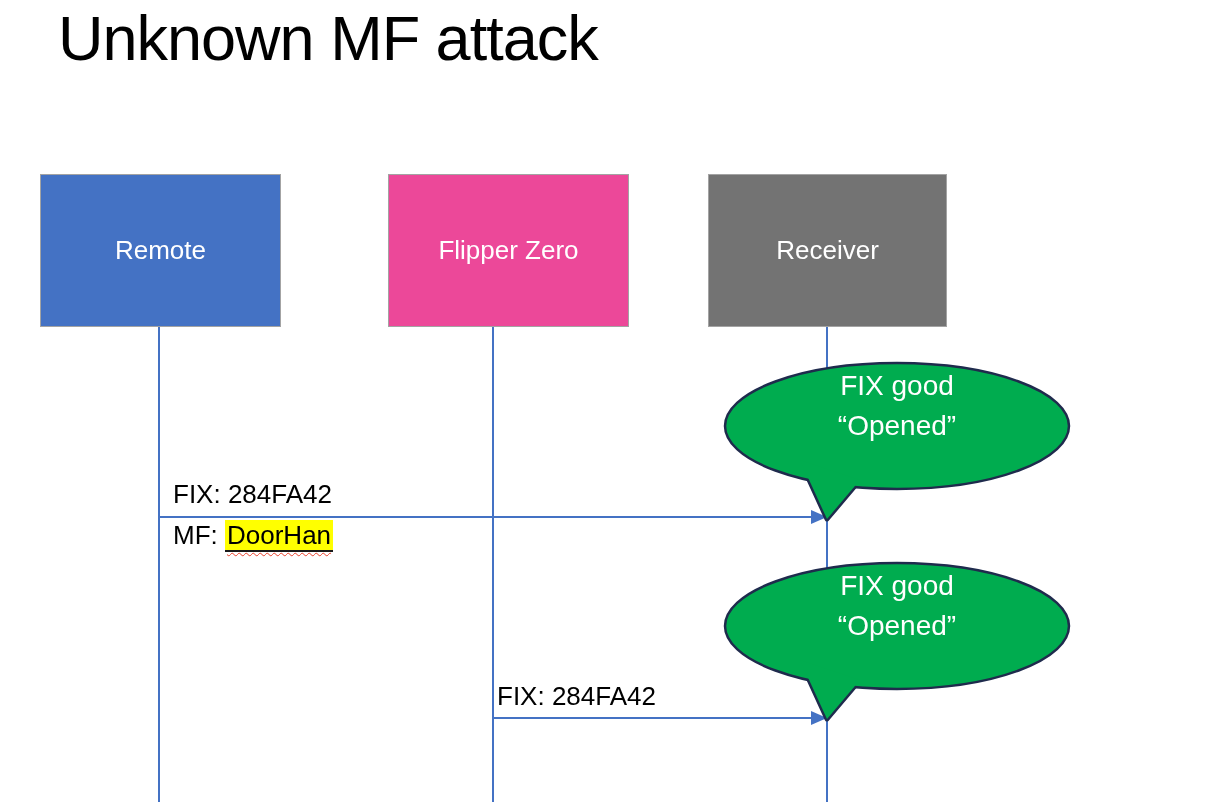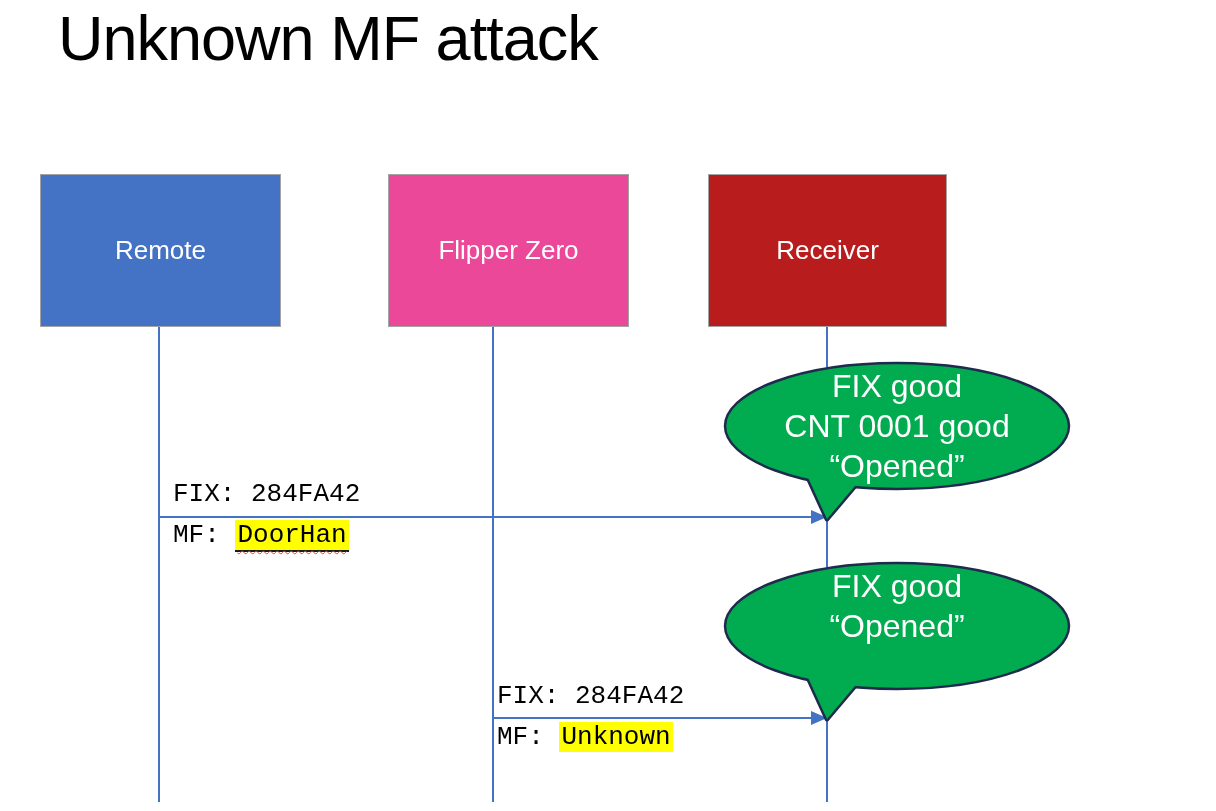--- a/index.html
+++ b/index.html
@@ -34,21 +34,21 @@
     border: 1px solid #a3a3a3;
     display: flex;
     align-items: center;
     justify-content: center;
     color: #ffffff;
     font-size: 26px;
     z-index: 4;
   }
   .actor-remote   { left: 40px;  width: 241px; background: #4472c4; }
   .actor-flipper  { left: 388px; width: 241px; background: #ec4899; }
-  .actor-receiver { left: 708px; width: 239px; background: #b91c1c; }
+  .actor-receiver { left: 708px; width: 239px; background: #737373; }
 
   
   .lifeline {
     position: absolute;
     top: 327px;
     bottom: 0;
     width: 2px;
     background: #4472c4;
     z-index: 1;
   }
@@ -77,21 +77,20 @@
   .arrow2-head { left: 811px; top: 711px; }
 
   
   .msg {
     position: absolute;
     font-size: 26px;
     line-height: 41px;
     color: #000000;
     z-index: 3;
     white-space: nowrap;
-    font-family: Liberation Mono, monospace;
   }
   .msg1 { left: 173px; top: 474px; }
   .msg2 { left: 497px; top: 676px; }
 
   .hl { background: #ffff00; padding: 0 2px; }
   .u  { border-bottom: 2px solid #1a1a1a; }
   .sq {
     text-decoration-line: underline;
     text-decoration-style: wavy;
     text-decoration-color: #e8402a;
@@ -111,21 +110,21 @@
   .callout2-svg { top: 550px; }
 
   .callout-text {
     position: absolute;
     left: 725px;
     width: 344px;
     display: flex;
     flex-direction: column;
     align-items: center;
     color: #ffffff;
-    font-size: 32px;
+    font-size: 28px;
     line-height: 40px;
     text-align: center;
     z-index: 6;
   }
   .callout1-text { top: 366px; }
   .callout2-text { top: 566px; }
 </style>
 </head>
 <body>
 
@@ -151,31 +150,29 @@
   <div class="arrow-head arrow1-head"></div>
   <div class="msg msg1">
     <div><span>FIX: </span><span>284FA42</span></div>
     <div><span>MF: </span><span class="hl u sq">DoorHan</span></div>
   </div>
 
   <div class="arrow-line arrow2-line"></div>
   <div class="arrow-head arrow2-head"></div>
   <div class="msg msg2">
     <div><span>FIX: </span><span>284FA42</span></div>
-    <div><span>MF: </span><span class="hl">Unknown</span></div>
   </div>
 
   <svg class="callout-svg callout1-svg" viewBox="0 0 370 175" xmlns="http://www.w3.org/2000/svg">
     <path d="M90 110 L117 169 L150 130 Z" fill="#00ac4f" stroke="#1f2b4d" stroke-width="5" stroke-linejoin="round"></path>
     <ellipse cx="187" cy="76" rx="172" ry="63" fill="#00ac4f" stroke="#1f2b4d" stroke-width="2.5"></ellipse>
     <path d="M90 110 L117 169 L150 130 Z" fill="#00ac4f"></path>
   </svg>
   <div class="callout-text callout1-text">
     <div>FIX good</div>
-    <div>CNT 0001 good</div>
     <div>“Opened”</div>
   </div>
 
   <svg class="callout-svg callout2-svg" viewBox="0 0 370 175" xmlns="http://www.w3.org/2000/svg">
     <path d="M90 110 L117 169 L150 130 Z" fill="#00ac4f" stroke="#1f2b4d" stroke-width="5" stroke-linejoin="round"></path>
     <ellipse cx="187" cy="76" rx="172" ry="63" fill="#00ac4f" stroke="#1f2b4d" stroke-width="2.5"></ellipse>
     <path d="M90 110 L117 169 L150 130 Z" fill="#00ac4f"></path>
   </svg>
   <div class="callout-text callout2-text">
     <div>FIX good</div>

